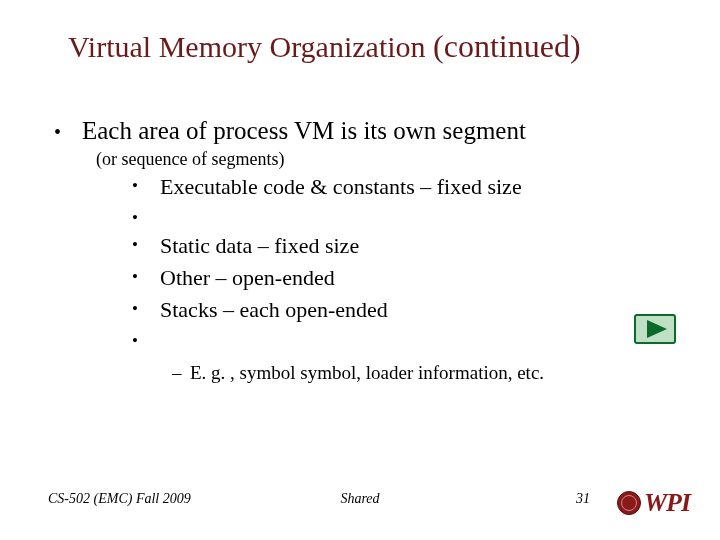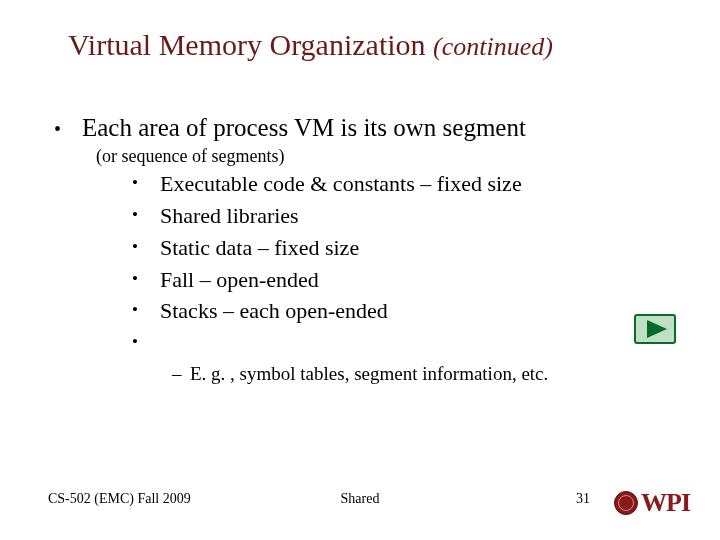--- a/index.html
+++ b/index.html
@@ -21,22 +21,21 @@
     padding: 28px 40px 0 40px;
   }
   .title {
     font-size: 30px;
     color: #6b1a1a;
     margin: 0 0 50px 28px;
     font-weight: normal;
     white-space: nowrap;
   }
   .title .sub {
-    font-size: 26px;
-    font-style: italic;
+    font-size: 32px;
   }
   .content {
     font-size: 25px;
     color: #000;
     margin-left: 14px;
   }
   .b1 {
     display: flex;
     line-height: 1.3;
     margin-bottom: 0;
@@ -90,20 +89,21 @@
     position: absolute;
     left: 0;
     right: 0;
     bottom: 28px;
     height: 26px;
     display: flex;
     align-items: center;
     font-size: 14px;
     color: #000;
     padding: 0 48px;
+    font-style: italic;
   }
   .footer .left {
     flex: 0 0 auto;
     width: 240px;
   }
   .footer .center {
     flex: 0 0 auto;
     position: absolute;
     left: 50%;
     transform: translateX(-50%);
@@ -159,41 +159,40 @@
       <span>Each area of process VM is its own segment</span>
     </div>
     <div class="paren">(or sequence of segments)</div>
 
     <div class="b2">
       <span class="dot">•</span>
       <span>Executable code &amp; constants – fixed size</span>
     </div>
     <div class="b2">
       <span class="dot">•</span>
-      <span>Shared libraries</span>
     </div>
     <div class="b2">
       <span class="dot">•</span>
       <span>Static data – fixed size</span>
     </div>
     <div class="b2">
       <span class="dot">•</span>
-      <span>Fall – open-ended</span>
+      <span>Other – open-ended</span>
     </div>
     <div class="b2">
       <span class="dot">•</span>
       <span>Stacks – each open-ended</span>
     </div>
     <div class="b2">
       <span class="dot">•</span>
     </div>
 
     <div class="b3">
       <span class="dash">–</span>
-      <span>E. g. , symbol tables, segment information, etc.</span>
+      <span>E. g. , symbol symbol, loader information, etc.</span>
     </div>
   </div>
 
   <div class="play-icon">
     <svg width="42" height="30" viewBox="0 0 42 30">
       <rect x="1" y="1" width="40" height="28" rx="2" fill="#bfe0c3" stroke="#0a6a2a" stroke-width="2"></rect>
       <polygon points="13,6 13,24 33,15" fill="#0a6a2a"></polygon>
     </svg>
   </div>
 

